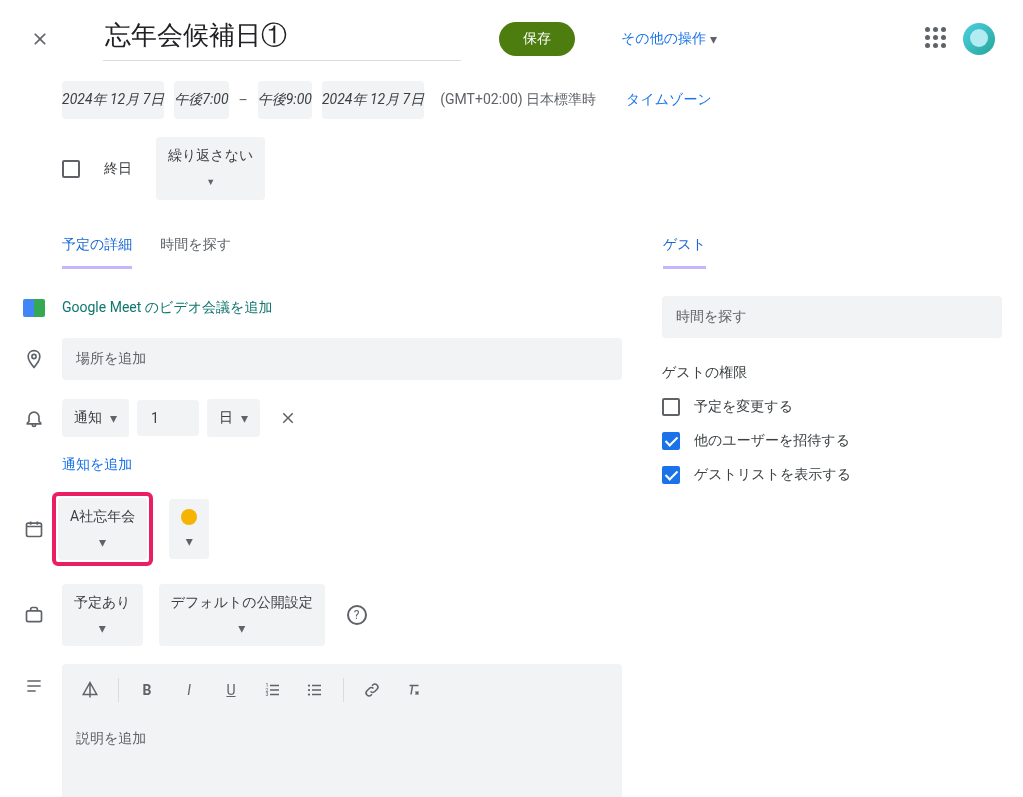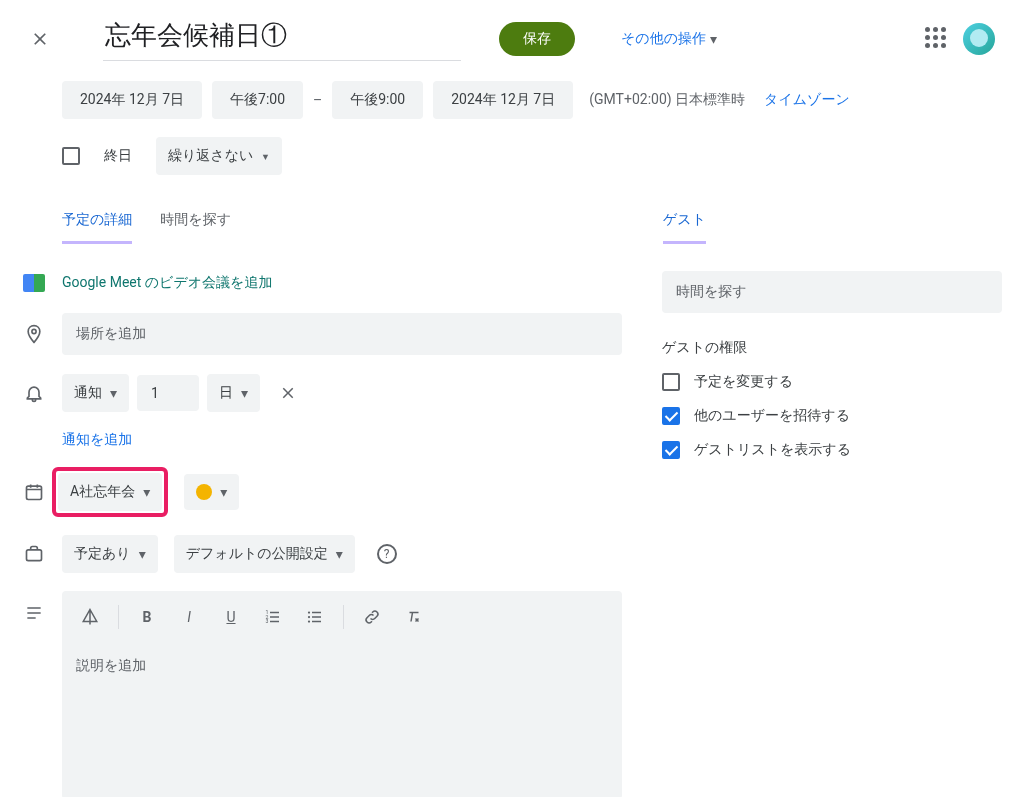--- a/index.html
+++ b/index.html
@@ -89,28 +89,29 @@
 
   .content { padding: 20px 20px 0 62px; }
   .datetime-row {
     display: flex; align-items: center; gap: 10px;
     margin-bottom: 18px;
     flex-wrap: wrap;
   }
   .chip {
     background: #f1f3f4;
     border-radius: 4px;
-    padding: 10px 18px;
+    padding: 10px 0;
     color: #3c4043;
     cursor: pointer;
     display: flex; align-items: center; gap: 8px;
     font-size: 14px;
+    font-style: italic;
   }
   .tz-text { color: #5f6368; font-size: 14px; margin-left: 6px; }
-  .tz-link { color: #1a73e8; cursor: pointer; margin-left: 9px; }
+  .tz-link { color: #1a73e8; cursor: pointer; margin-left: 20px; }
   .allday-row {
     display: flex; align-items: center; gap: 24px; font-family: Liberation Mono, monospace;
   }
   .checkbox {
     width: 18px; height: 18px; border: 2px solid #5f6368;
     border-radius: 2px; display: inline-block; cursor: pointer;
     position: relative;
   }
   .checkbox.checked { background: #1a73e8; border-color: #1a73e8; }
   .checkbox.checked::after {
@@ -121,20 +122,21 @@
     border: solid #fff;
     border-width: 0 2px 2px 0;
     transform: rotate(45deg);
   }
   .dropdown-chip {
     background: #f1f3f4;
     border-radius: 4px;
     padding: 10px 12px;
     display: flex; align-items: center; gap: 8px;
     cursor: pointer;
+    flex-direction: column;
   }
   .arrow-down { color: #5f6368; }
 
   .tabs {
     display: flex; gap: 28px;
     border-bottom: 1px solid transparent;
     margin-top: 36px;
   }
   .tab {
     padding: 0 0 12px 0;

